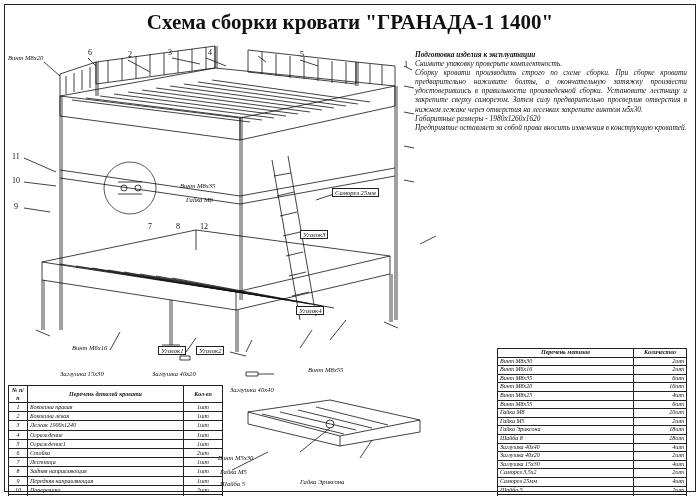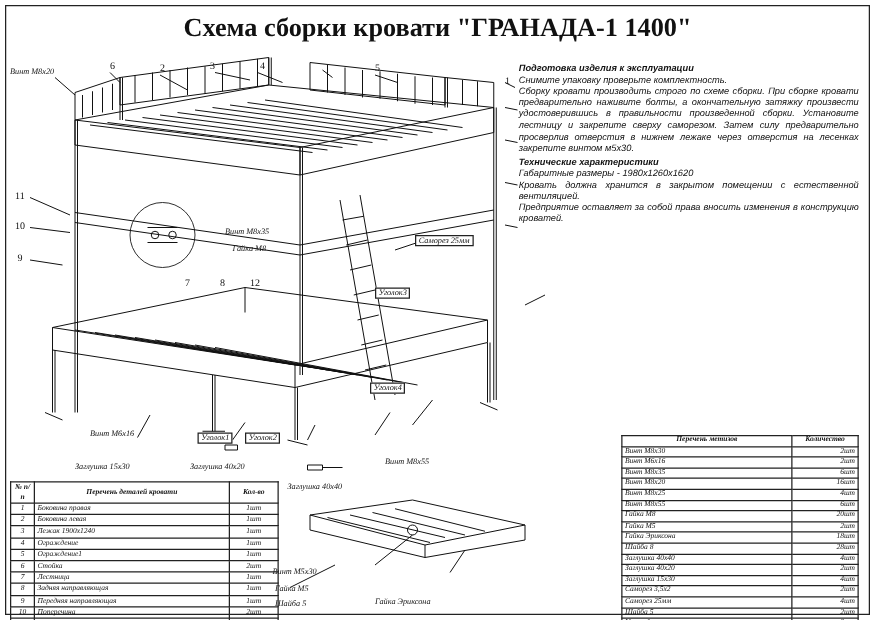--- a/index.html
+++ b/index.html
@@ -12,21 +12,21 @@
   .frame{position:absolute;left:4px;top:4px;width:690px;height:486px;border:1px solid #222;}
   .title{
     position:absolute;left:0;top:10px;width:700px;text-align:center;
     font-size:21px;font-weight:bold;font-family:"Liberation Serif",serif;
     letter-spacing:0px;
   }
   
   .textcol{
     position:absolute;left:415px;top:48px;width:272px;
     font-size:7.4px;line-height:9.1px;font-style:italic;
-    font-family:Liberation Sans, sans-serif;text-align:justify;
+    font-family:Liberation Serif, serif;text-align:justify;
   }
   .textcol .h{font-weight:bold;font-style:italic;display:block;margin-top:2px;}
   .textcol p{margin:0 0 0 0;}
   
   .metiz{
     position:absolute;left:497px;top:348px;width:190px;
     border-collapse:collapse;font-size:6px;font-style:italic;
     font-family:"Liberation Serif",serif;
   }
   .metiz td,.metiz th{border:0.6px solid #222;padding:0 2px;height:7.6px;line-height:7.4px;}
@@ -165,23 +165,21 @@
   <div class="lab" style="left:308px;top:366px;">Винт М8х55</div>
   <div class="lab" style="left:218px;top:454px;">Винт М5х30</div>
   <div class="lab" style="left:220px;top:468px;">Гайка М5</div>
   <div class="lab" style="left:220px;top:480px;">Шайба 5</div>
   <div class="lab" style="left:300px;top:478px;">Гайка Эриксона</div>
 
   <div class="textcol">
     <span class="h">Подготовка изделия к эксплуатации</span>
     <p>Снимите упаковку проверьте комплектность.</p>
     <p>Сборку кровати производить строго по схеме сборки. При сборке кровати предварительно наживите болты, а окончательную затяжку произвести удостоверившись в правильности произведенной сборки. Установите лестницу и закрепите сверху саморезом. Затем силу предварительно просверлив отверстия в нижнем лежаке через отверстия на лесенках закрепите винтом м5х30.</p>
-    <span class="h">Технические характеристики</span>
     <p>Габаритные размеры - 1980х1260х1620</p>
-    <p>Кровать должна хранится в закрытом помещении с естественной вентиляцией.</p>
     <p>Предприятие оставляет за собой права вносить изменения в конструкцию кроватей.</p>
   </div>
 
   <table class="metiz">
     <thead>
       <tr>
         <th>Перечень метизов</th>
         <th class="q">Количество</th>
       </tr>
     </thead>

